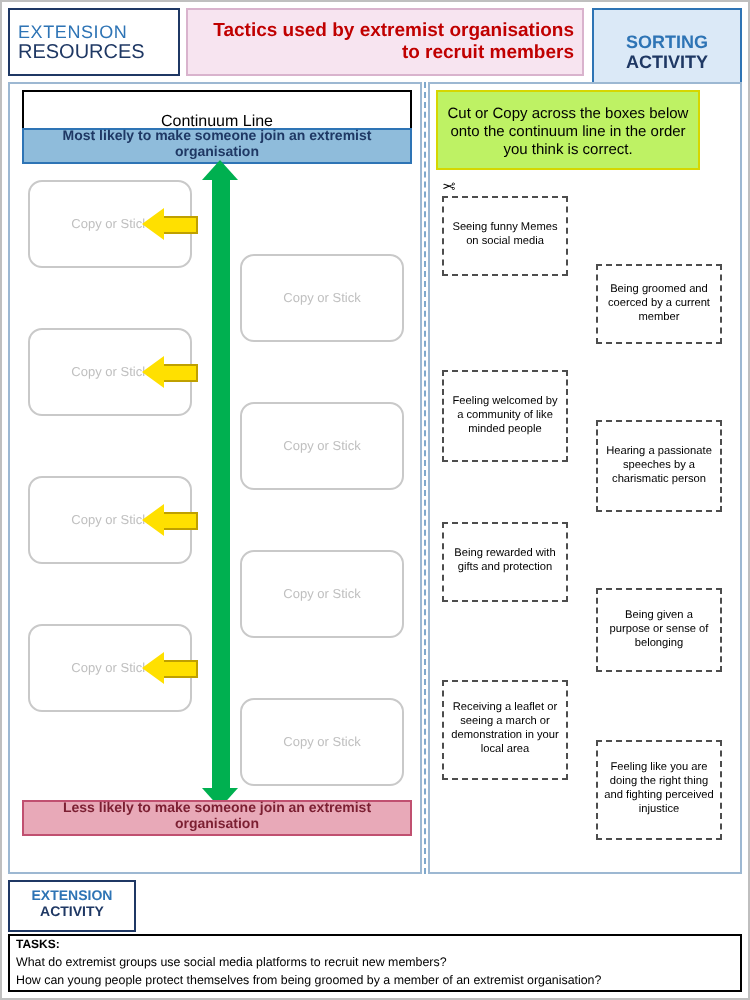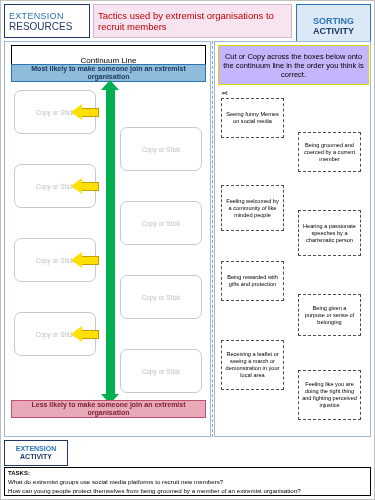--- a/index.html
+++ b/index.html
@@ -20,22 +20,22 @@
     position: absolute; left: 4px; top: 4px; width: 86px; height: 34px;
     border: 1px solid #1f3864; background: #ffffff;
     display: flex; flex-direction: column; justify-content: center; align-items: flex-start;
     padding-left: 4px;
   }
   .hdr-logo .l1 { font-size: 9px; color: #2e74b5; letter-spacing: .3px; line-height: 10px; }
   .hdr-logo .l2 { font-size: 10px; color: #1f3864; font-weight: normal; line-height: 11px; }
   .hdr-title {
     position: absolute; left: 93px; top: 4px; width: 199px; height: 34px;
     background: #f7e4f0; border: 1px solid #d9b3cd;
-    display: flex; align-items: center; justify-content: center; text-align: left;
-    color: #c00000; font-size: 9.5px; font-weight: normal; line-height: 11px; padding: 0 4px;
+    display: flex; align-items: center; justify-content: center; text-align: right;
+    color: #c00000; font-size: 9.5px; font-weight: bold; line-height: 11px; padding: 0 4px;
   }
   .hdr-sort {
     position: absolute; left: 296px; top: 4px; width: 75px; height: 44px;
     background: #dbe9f7; border: 1px solid #2e74b5;
     display: flex; flex-direction: column; justify-content: center; align-items: center;
   }
   .hdr-sort .s1 { font-size: 9px; color: #2e74b5; font-weight: bold; line-height: 10px; }
   .hdr-sort .s2 { font-size: 9px; color: #1f3864; font-weight: bold; line-height: 10px; }
 
   
@@ -95,22 +95,22 @@
     border-top: 8.5px solid transparent; border-bottom: 8.5px solid transparent;
     border-right: 11px solid #ffe000;
   }
 
   
   .right-panel {
     position: absolute; left: 214px; top: 41px; width: 157px; height: 396px;
     border: 1px solid #9db8d2; background: #ffffff;
   }
   .cut-copy {
-    position: absolute; left: 3px; top: 3px; width: 151px; height: 40px;
-    background: #c4b5fd; border: 1px solid #d6d600;
+    position: absolute; left: 3px; top: 3px; width: 132px; height: 40px;
+    background: #bef264; border: 1px solid #d6d600;
     display: flex; align-items: center; justify-content: center; text-align: center;
     font-size: 7.5px; color: #000000; line-height: 9px; padding: 0 4px;
   }
   .cbox {
     position: absolute; width: 63px;
     border: 1px dashed #4d4d4d; background: #ffffff;
     display: flex; align-items: center; justify-content: center; text-align: center;
     font-size: 5.6px; color: #000000; line-height: 7px; padding: 3px 3px;
   }
   .scissors {

